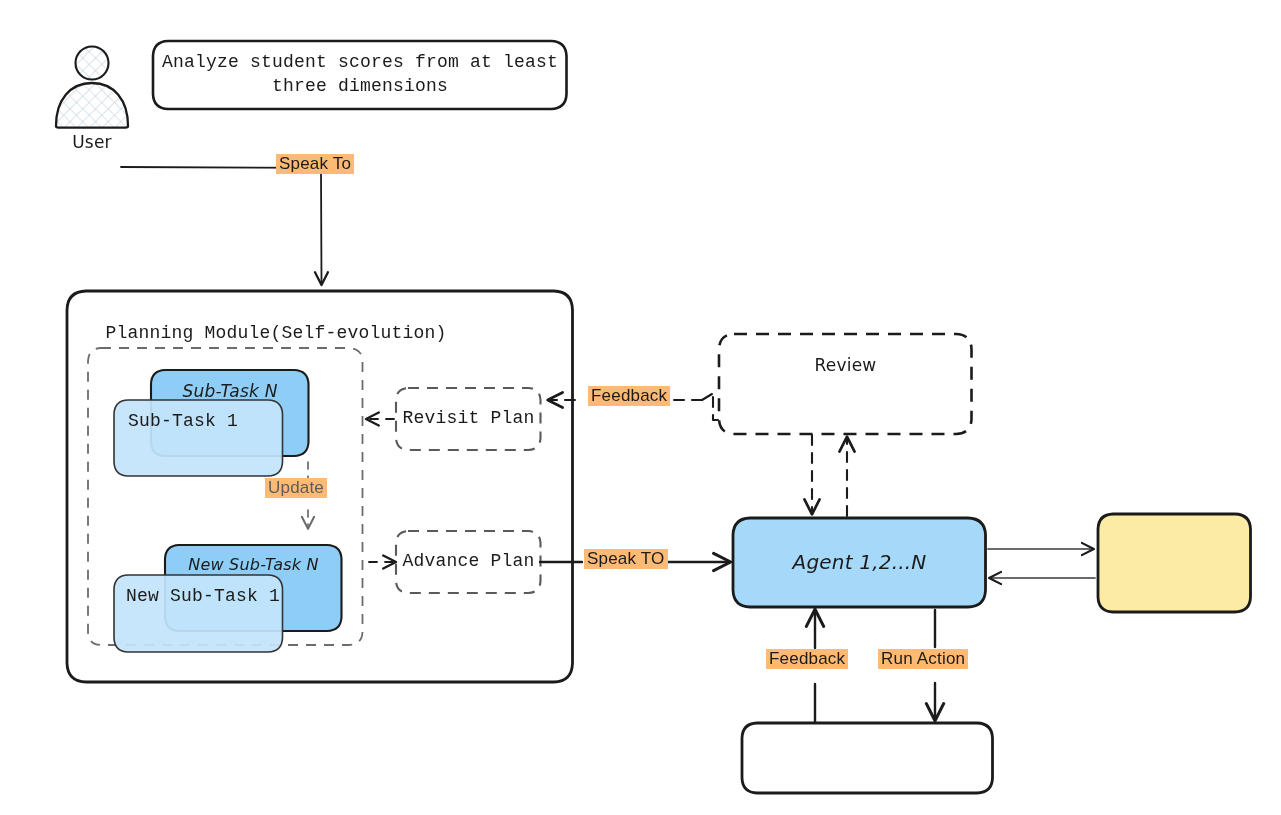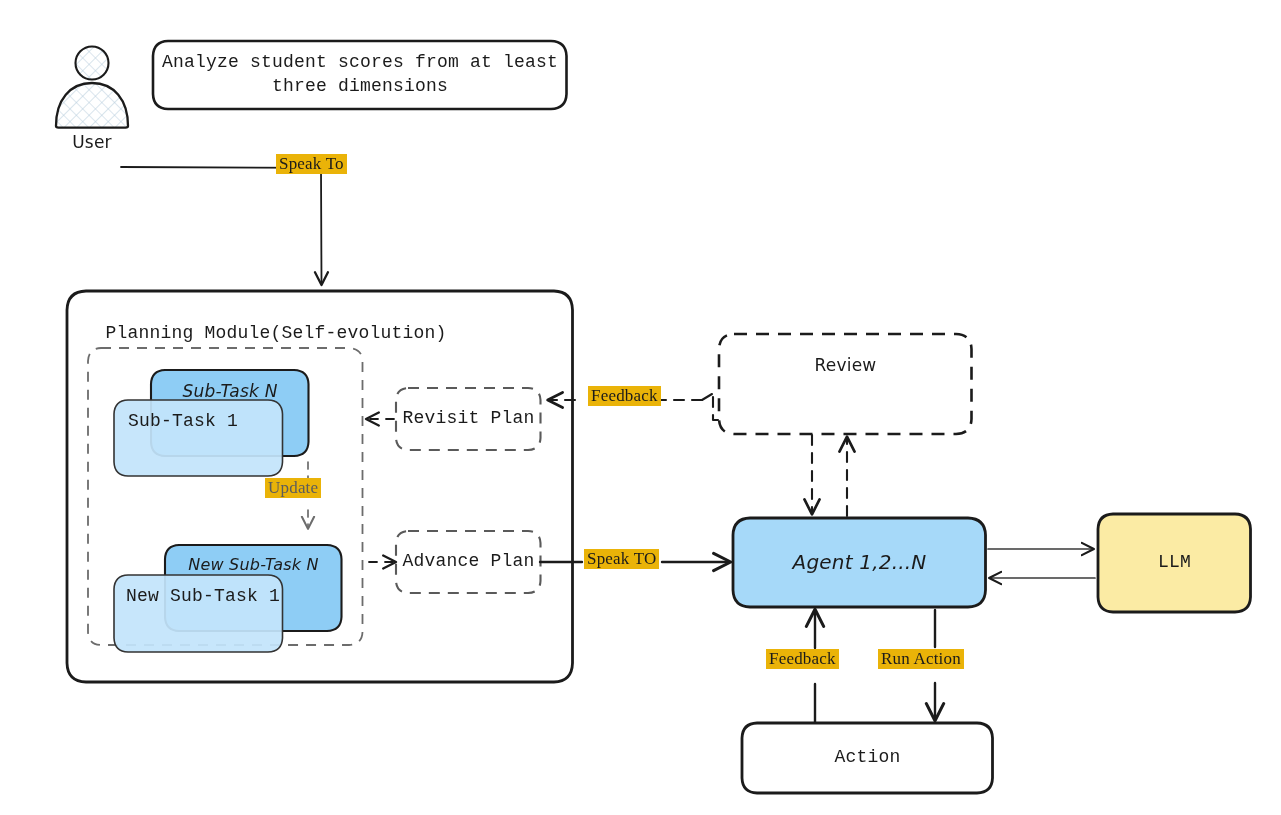--- a/index.html
+++ b/index.html
@@ -32,24 +32,24 @@
     justify-content: center;
     text-align: center;
     font-family: "DejaVu Sans", sans-serif;
     color: #1b1b1b;
     pointer-events: none;
     line-height: 1.32;
     letter-spacing: 0.2px;
   }
   .edge-label {
     position: absolute;
-    font-family: Liberation Serif, serif;
+    font-family: Liberation Sans, sans-serif;
     color: #1b1b1b;
     white-space: nowrap;
-    background: #eab308;
+    background: #fdba74;
     padding: 0 3px;
     letter-spacing: 0.2px;
   }
   .edge-label.gray { color: #5c5c5c; }
   .f16 { font-size: 16px; }
   .f17 { font-size: 17px; }
   .f18 { font-size: 18px; font-family: Liberation Mono, monospace; }
   .ital { font-style: italic; }
 </style>
 </head>
@@ -196,23 +196,21 @@
   <div class="node-label f18" style="left:126px; top:580px; width:164px; height:34px; justify-content:flex-start;">New Sub-Task 1</div>
 
   <div class="node-label f18" style="left:396px; top:388px; width:145px; height:62px;">Revisit Plan</div>
 
   <div class="node-label f17" style="left:719px; top:334px; width:253px; height:62px;">Review</div>
 
   <div class="node-label f18" style="left:396px; top:531px; width:145px; height:62px;">Advance Plan</div>
 
   <div class="node-label f20 ital" style="left:733px; top:518px; width:253px; height:89px; font-size:20px;">Agent 1,2...N</div>
 
-  <div class="node-label f18" style="left:1098px; top:514px; width:153px; height:98px;">LLM</div>
-
-  <div class="node-label f18" style="left:742px; top:723px; width:251px; height:70px;">Action</div>
+
 
   <div class="edge-label f17" style="left:276px; top:154px;">Speak To</div>
 
   <div class="edge-label f17 gray" style="left:265px; top:478px;">Update</div>
 
   <div class="edge-label f17" style="left:584px; top:549px;">Speak TO</div>
 
   <div class="edge-label f17" style="left:588px; top:386px;">Feedback</div>
 
   <div class="edge-label f17" style="left:766px; top:649px;">Feedback</div>

